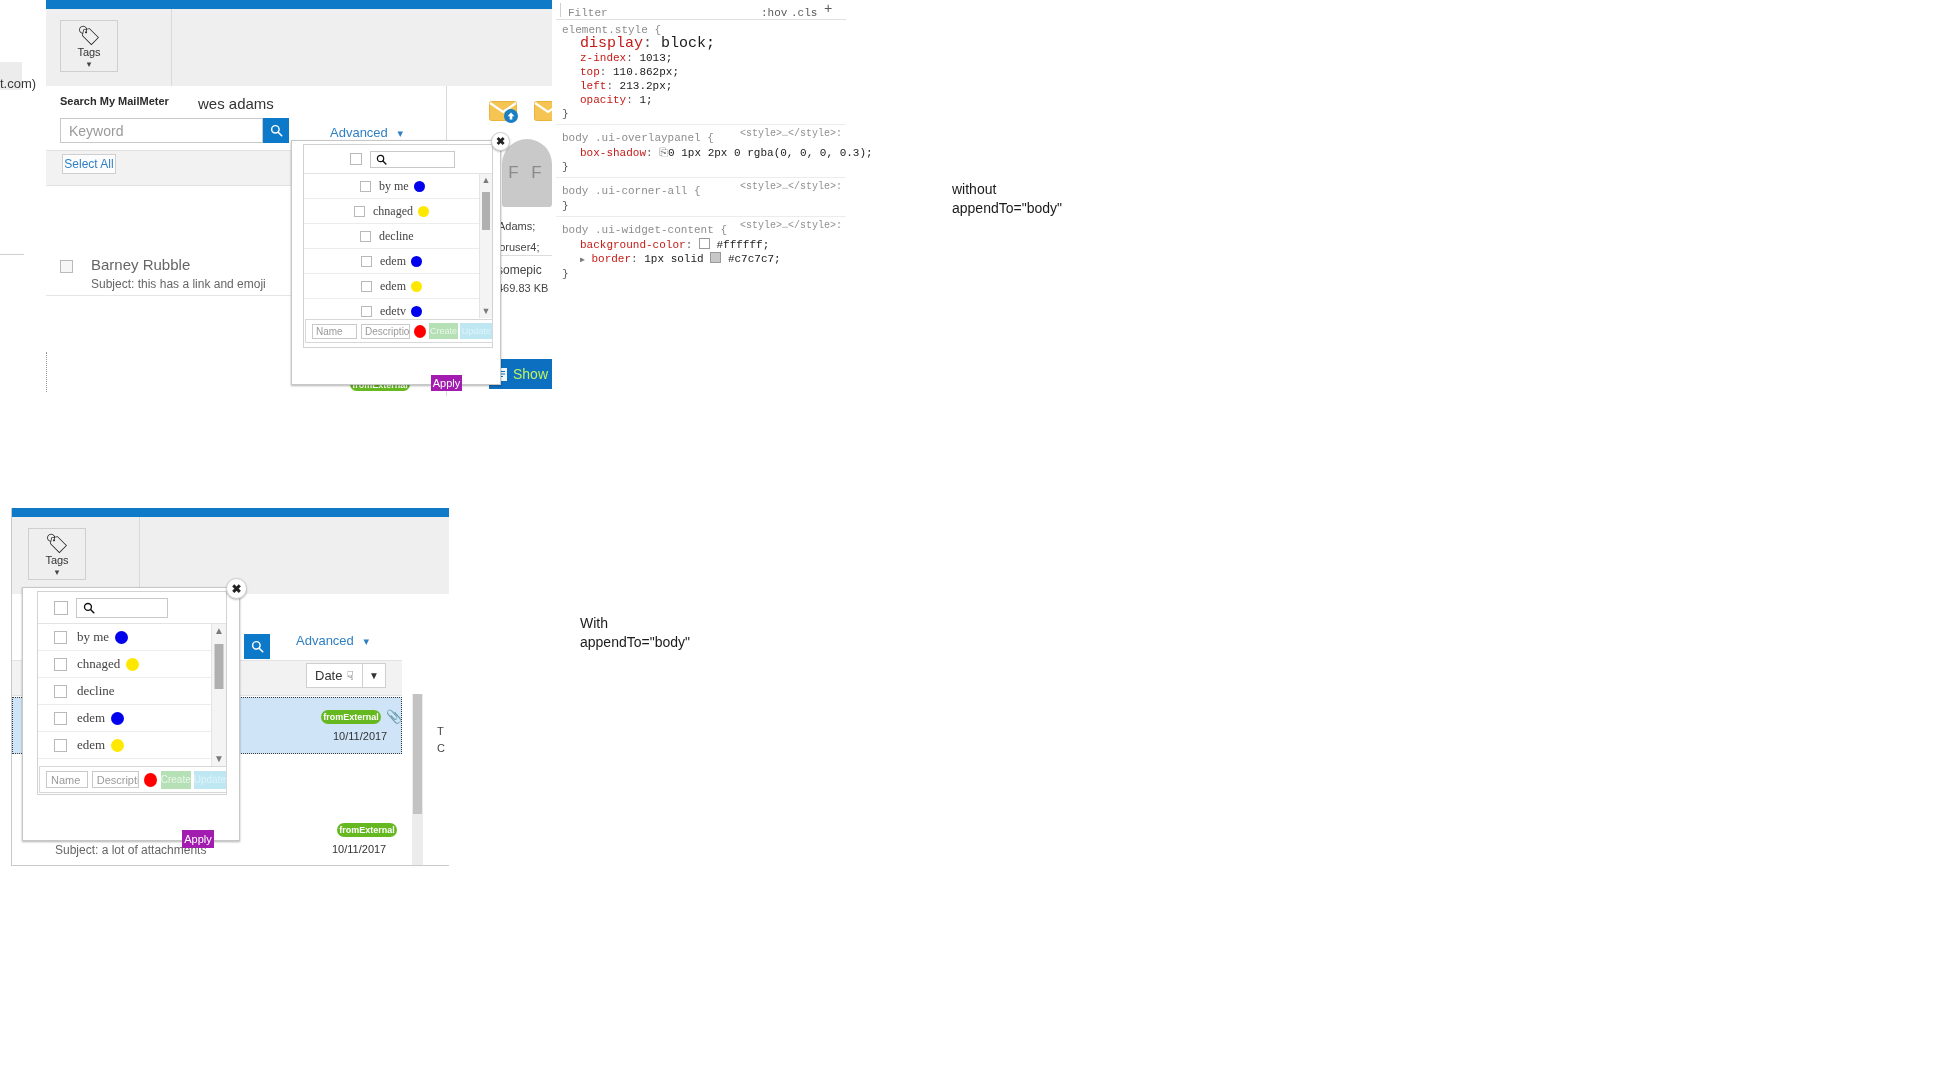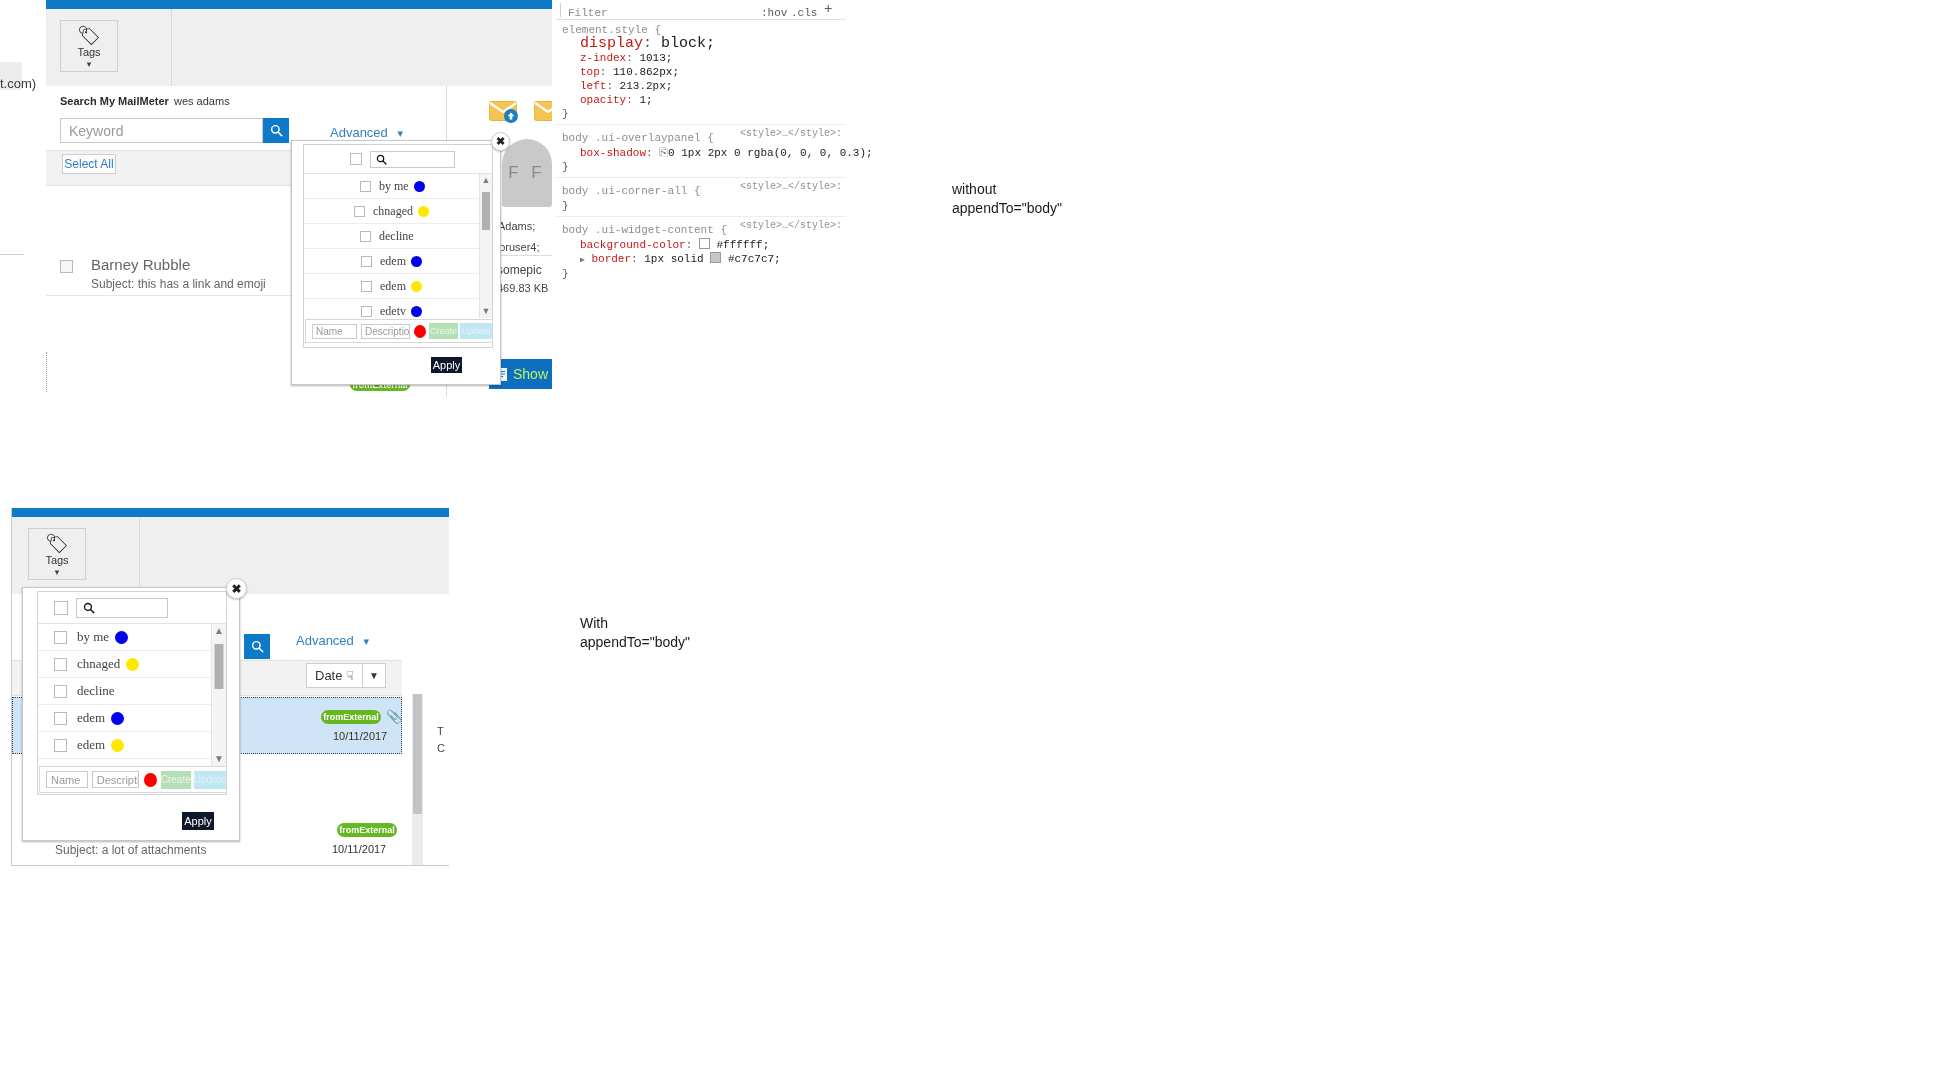--- a/index.html
+++ b/index.html
@@ -89,21 +89,21 @@
   .tp-item{display:flex;align-items:center;border-bottom:1px solid #ececec;box-sizing:border-box;font-family:Liberation Serif, serif;}
   .tp-item-label{color:#444;}
   .dot{border-radius:50%;display:inline-block;}
   .tp-scroll{position:absolute;right:0;top:0;bottom:0;background:#f4f4f4;border-left:1px solid #e4e4e4;}
   .tp-scroll-arrow{color:#7b7b7b;text-align:center;line-height:1;}
   .tp-scroll-thumb{position:absolute;background:#b0b0b0;left:50%;transform:translateX(-50%);}
   .tp-form{border:1px solid #d7d7d7;box-sizing:border-box;display:flex;align-items:center;background:#fff;}
   .tp-input{border:1px solid #c9c9c9;background:#fff;color:#9a9a9a;box-sizing:border-box;display:flex;align-items:center;}
   .btn-create{background:#b5e0b5;color:#e9f7e9;display:flex;align-items:center;justify-content:center;box-sizing:border-box;}
   .btn-update{background:#bfe7f2;color:#ddf4fa;display:flex;align-items:center;justify-content:center;box-sizing:border-box;}
-  .btn-apply{background:#0f172a;color:#fff;display:flex;align-items:center;justify-content:center;cursor:pointer;box-sizing:border-box;}
+  .btn-apply{background:#a21caf;color:#fff;display:flex;align-items:center;justify-content:center;cursor:pointer;box-sizing:border-box;margin-top:18px;}
 
   
   .devtools{position:absolute;background:#fff;font-family:"Liberation Mono", monospace;}
   .dt-topbar{display:flex;align-items:center;border-bottom:1px solid #e0e0e0;box-sizing:border-box;}
   .dt-filter{color:#8a8a8a;}
   .dt-hov{color:#5a5a5a;}
   .dt-plus{color:#5a5a5a;}
   .dt-filter-divider{position:absolute;width:1px;background:#cfcfcf;}
   .dt-rule{border-bottom:1px solid #ececec;position:relative;}
   .dt-sel{color:#8d8d8d;}
@@ -144,21 +144,21 @@
   <div class="abs tags-btn" style="left:60px;top:20px;width:58px;height:52px;">
     <span class="tag-glyph" style="font-size:19px;">🏷</span>
     <span class="tag-label" style="font-size:11px;margin-top:1px;">Tags</span>
     <span class="caret" style="font-size:9px;margin-top:3px;">▾</span>
   </div>
 
   <div class="abs" style="left:46px;top:86px;width:506px;height:310px;background:#fff;"></div>
   <div class="abs divider-v" style="left:446px;top:86px;height:310px;"></div>
 
   <div class="abs search-title" style="left:60px;top:95px;font-size:11px;">Search My MailMeter</div>
-  <div class="abs user-name" style="left:174px;top:95px;font-size:11px;">wes adams</div>
+  <div class="abs user-name" style="left:198px;top:95px;font-size:15px;">wes adams</div>
 
   <div class="abs keyword-box" style="left:60px;top:118px;width:203px;height:25px;padding-left:8px;font-size:14px;">Keyword</div>
   <div class="abs search-go" style="left:263px;top:118px;width:26px;height:25px;">
     <svg width="13" height="13" viewBox="0 0 16 16">
       <circle cx="6.6" cy="6.6" r="4.6" fill="none" stroke="#fff" stroke-width="1.8"></circle>
       <line x1="10.1" y1="10.1" x2="14.4" y2="14.4" stroke="#fff" stroke-width="2" stroke-linecap="round"></line>
     </svg>
   </div>
 
   <div class="abs advanced-link" style="left:330px;top:125px;font-size:13px;">

